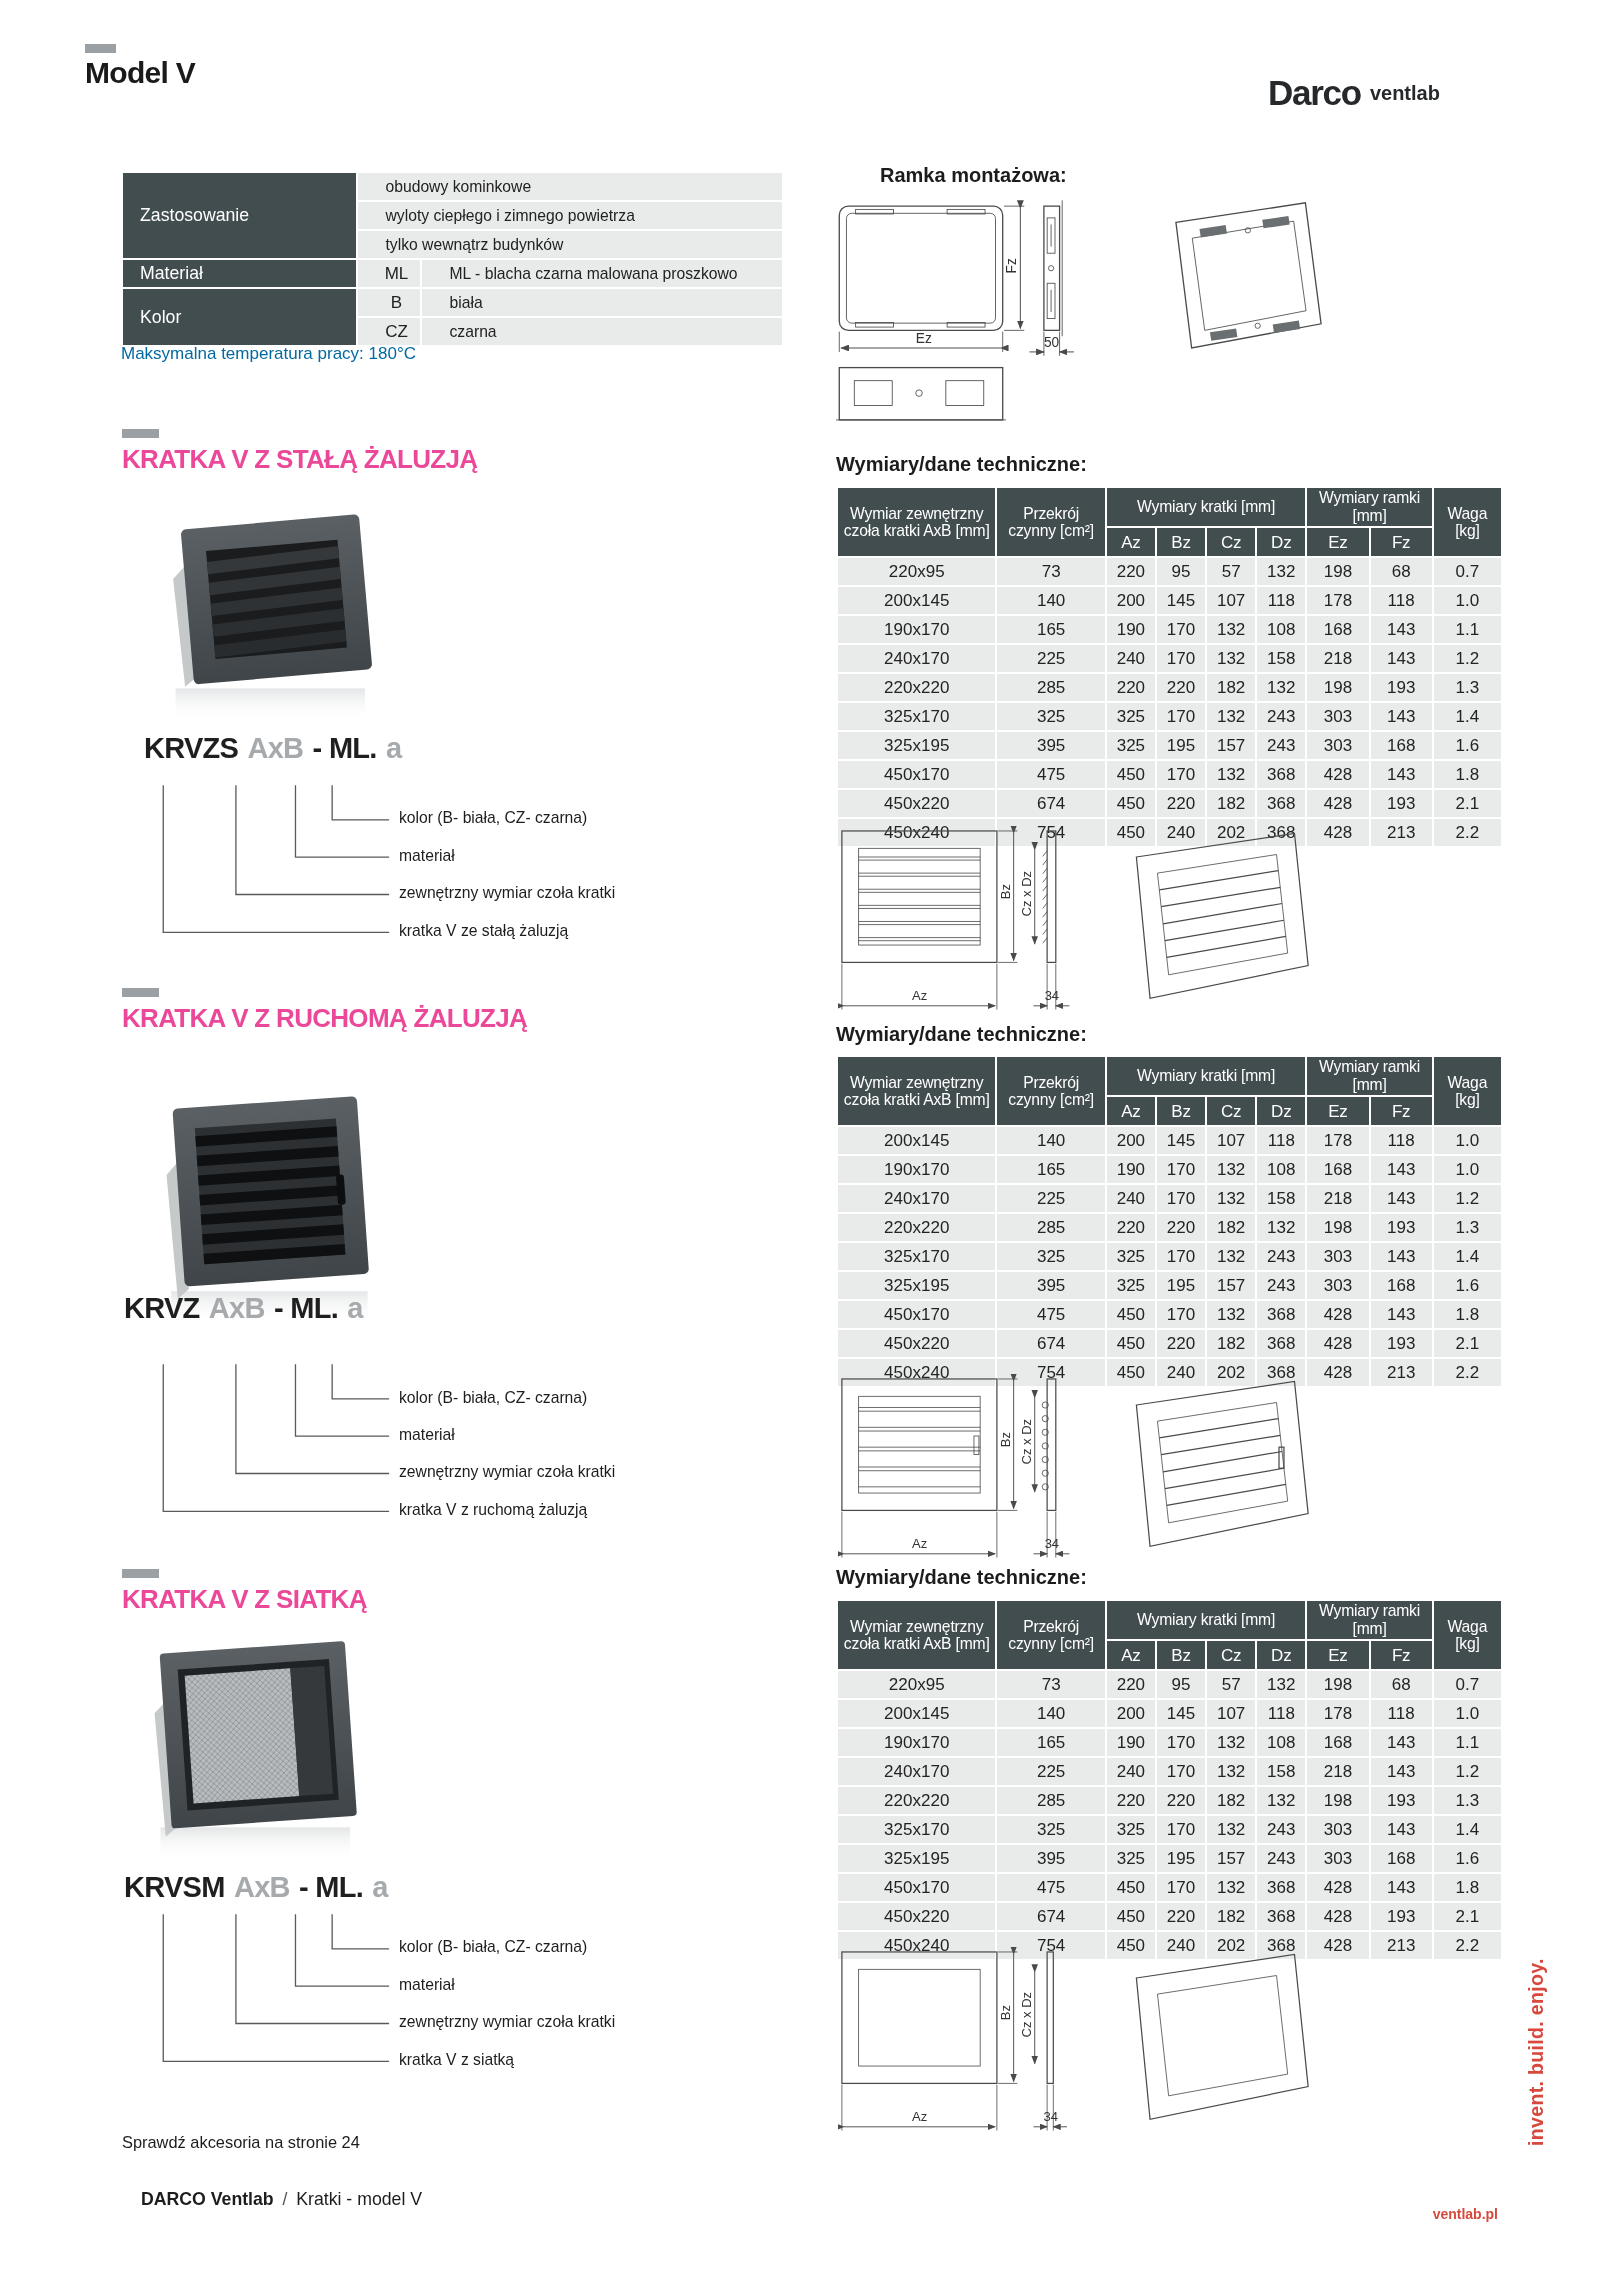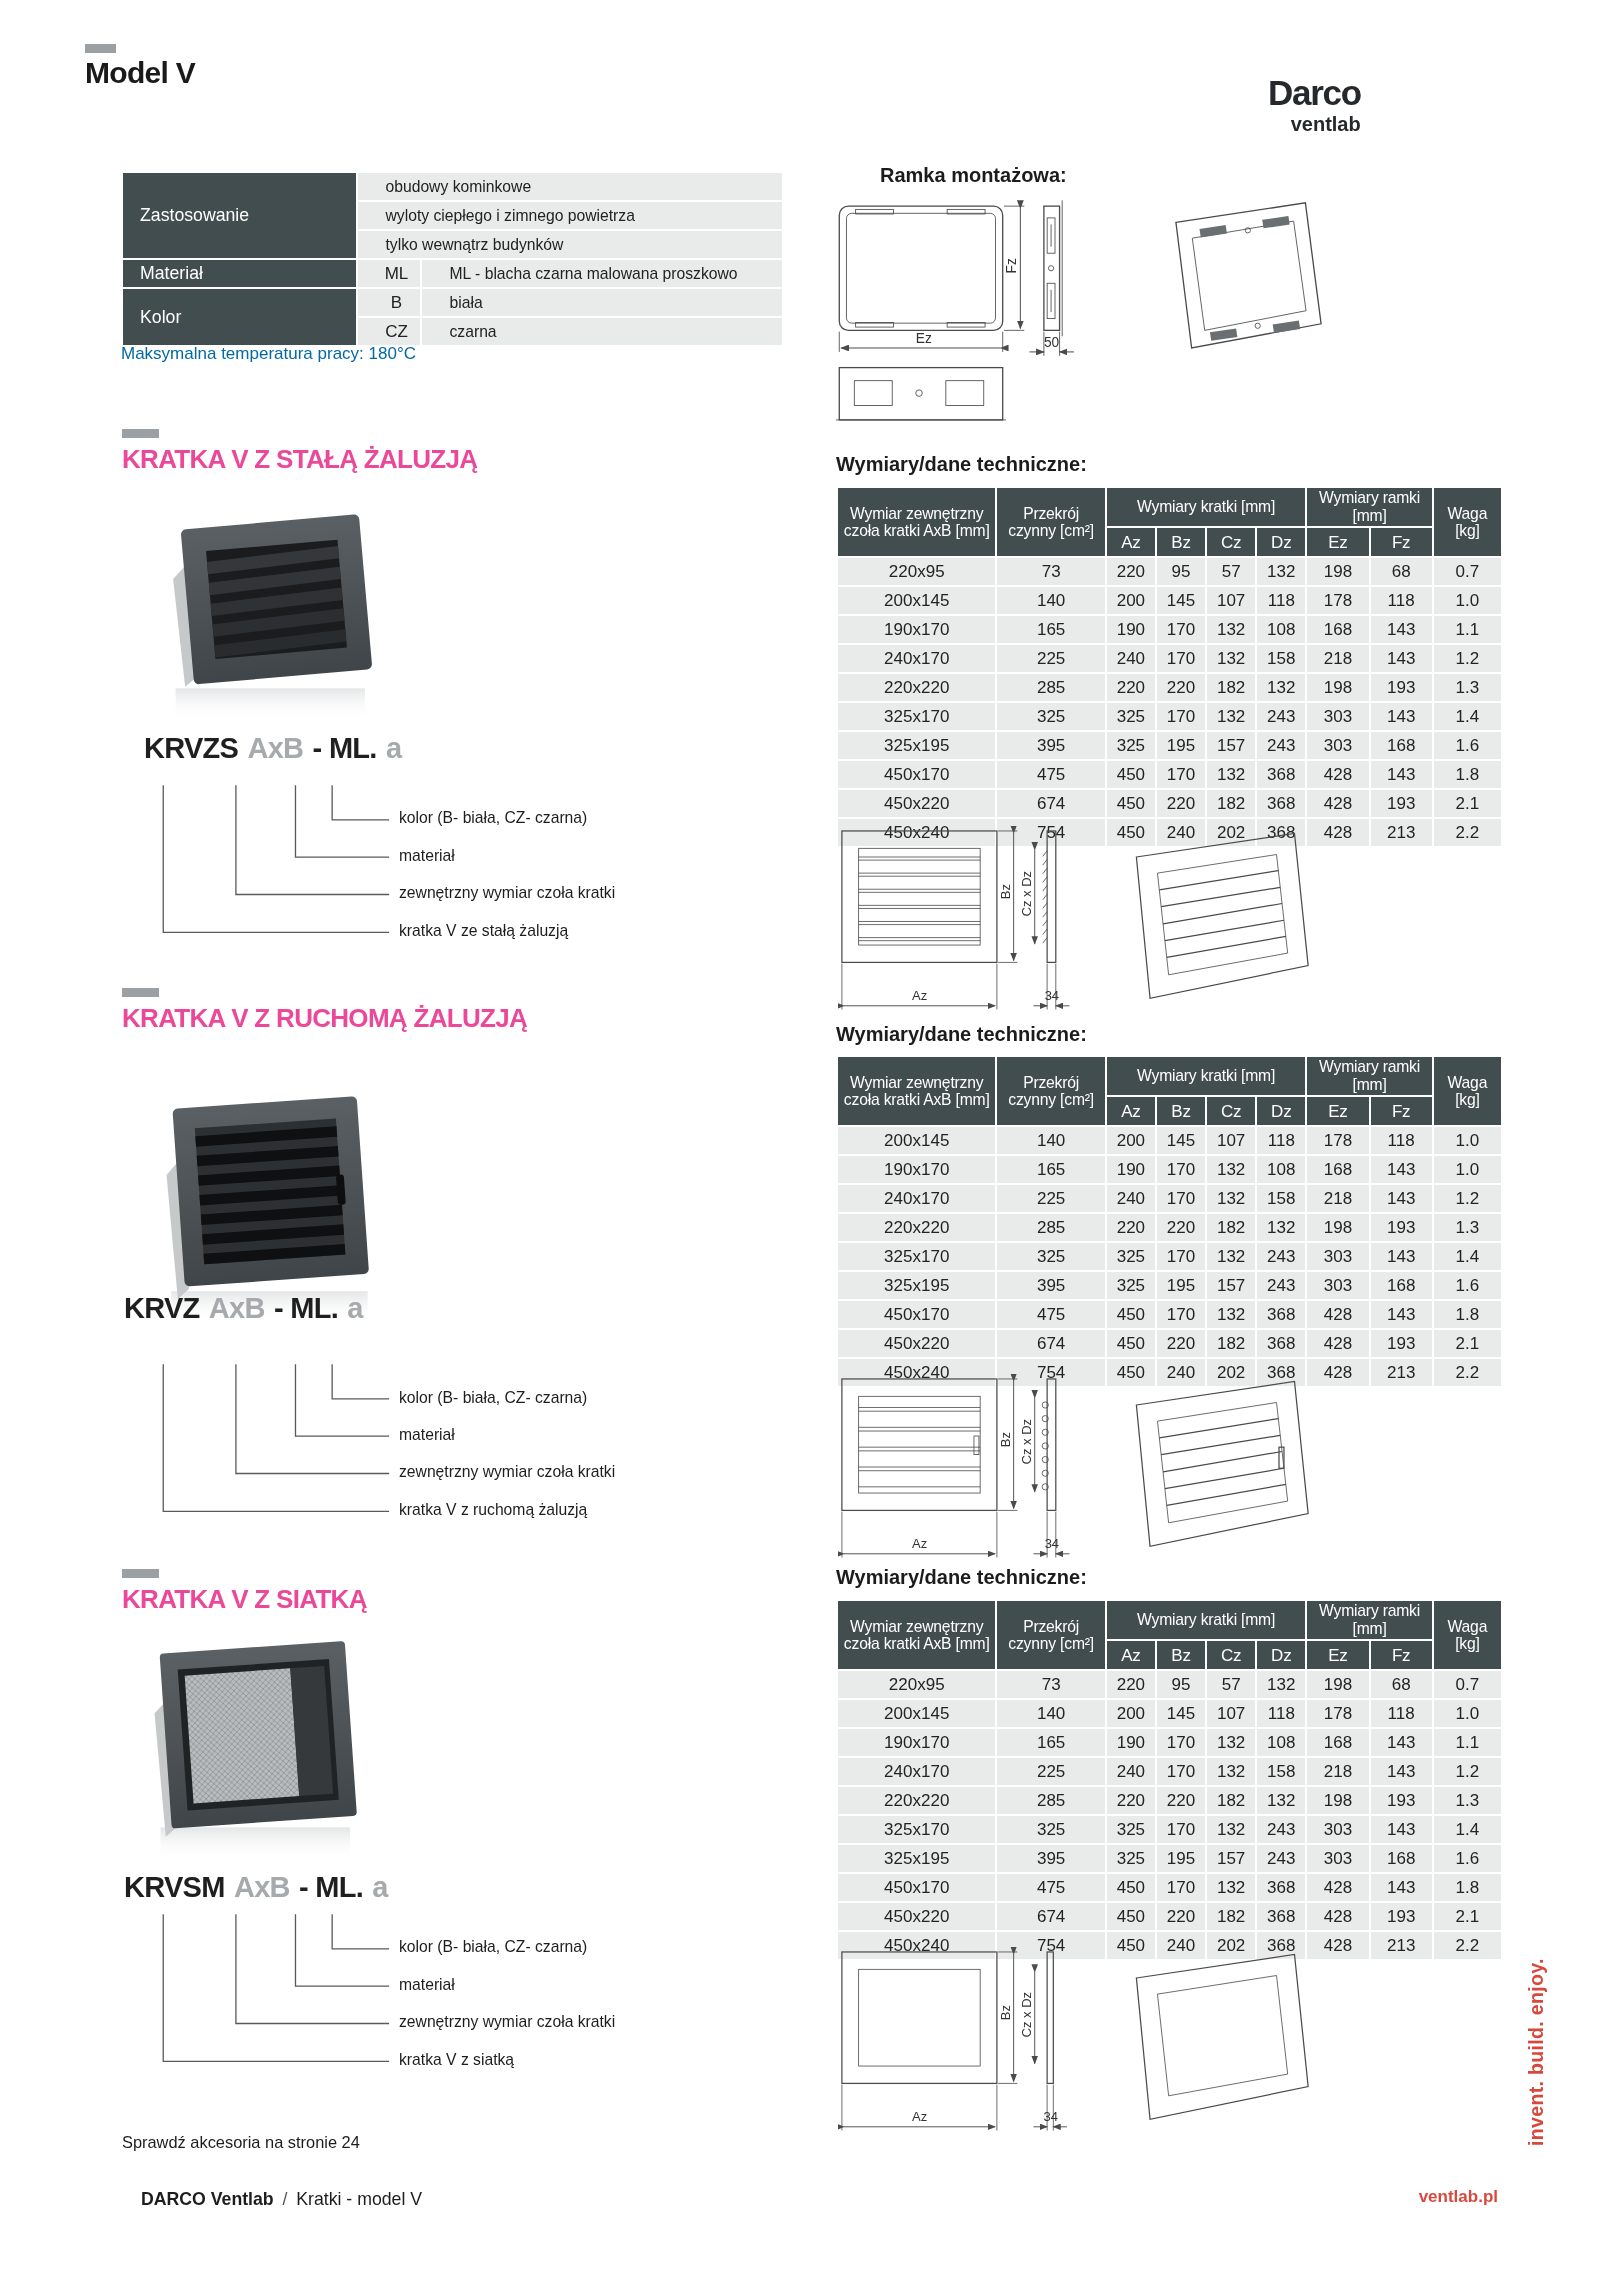--- a/index.html
+++ b/index.html
@@ -1,21 +1,21 @@
 <!DOCTYPE html>
 <html style="font-size:10.5px"><head>
 <meta charset="utf-8">
 <style>
   html,body{margin:0;padding:0;background:#fff;}
   #page{position:relative;width:1623px;height:2295px;background:#ffffff;
         font-family:"Liberation Sans",sans-serif;color:#1d1d1d;overflow:hidden;}
   .abs{position:absolute;}
   .gbar{position:absolute;width:37px;height:9.2px;background:#9aa0a4;}
   .page-title{position:absolute;font-size:30px;font-weight:800;letter-spacing:-0.7px;color:#1a1a1a;}
-  .logo{position:absolute;display:flex;align-items:flex-end;flex-direction:column;}
+  .logo{position:absolute;display:flex;align-items:center;}
   .logo .brand{font-size:35px;font-weight:800;letter-spacing:-1.3px;color:#26292b;}
   .logo .sub{font-size:20px;font-weight:700;margin-left:9.2px;color:#26292b;}
   .section-h{position:absolute;font-size:26px;font-weight:800;letter-spacing:-0.7px;color:#ec4899;white-space:nowrap;}
   .tech-h{position:absolute;font-size:20px;font-weight:800;color:#1c1c1c;white-space:nowrap;}
   
   table.spec{position:absolute;border-collapse:separate;border-spacing:2px;table-layout:fixed;}
   table.spec th{background:#424d4f;color:#fff;font-weight:400;font-size:17.7px;text-align:left;padding-left:17px;}
   table.spec td{background:#e9eaea;font-size:15.7px;color:#222;text-align:left;padding-left:27.5px;height:25px;}
   table.spec td.code{text-align:center;padding-left:16px;font-size:17px;}
   .spec-note{position:absolute;font-size:17px;color:#0369a1;}
@@ -34,21 +34,21 @@
   svg polyline.conn{fill:none;stroke:#5a5a5a;stroke-width:2;}
   
   .tl{stroke:#4a4a4a;stroke-width:2;fill:none;}
   .tlthin{stroke:#4a4a4a;stroke-width:1.3;fill:none;}
   .dim{stroke:#4a4a4a;stroke-width:1.5;fill:none;}
   text.dimt{font-size:21px;fill:#333;font-family:"Liberation Sans",sans-serif;}
   
   .foot-note{position:absolute;font-size:16.4px;color:#1d1d1d;}
   .foot-brandline{position:absolute;font-size:17.7px;color:#1d1d1d;margin-left:19px;}
   .foot-brandline b{font-weight:800;}
-  .foot-site{position:absolute;font-size:17px;font-weight:800;color:#d8493d;width:183px;text-align:right;}
+  .foot-site{position:absolute;font-size:14px;font-weight:800;color:#d8493d;width:183px;text-align:right;margin-top:19px;}
   .tagline{position:absolute;font-size:19.6px;font-weight:800;color:#d8493d;writing-mode:vertical-rl;
            transform:rotate(180deg);letter-spacing:0.3px;}
 </style>
 </head>
 <body>
 
 <svg width="0" height="0" style="position:absolute" aria-hidden="true">
   <defs>
     <marker id="arr" markerWidth="9" markerHeight="7" refX="8" refY="3.5" orient="auto">
       <path d="M0,0 L9,3.5 L0,7 Z" fill="#4a4a4a"></path>

